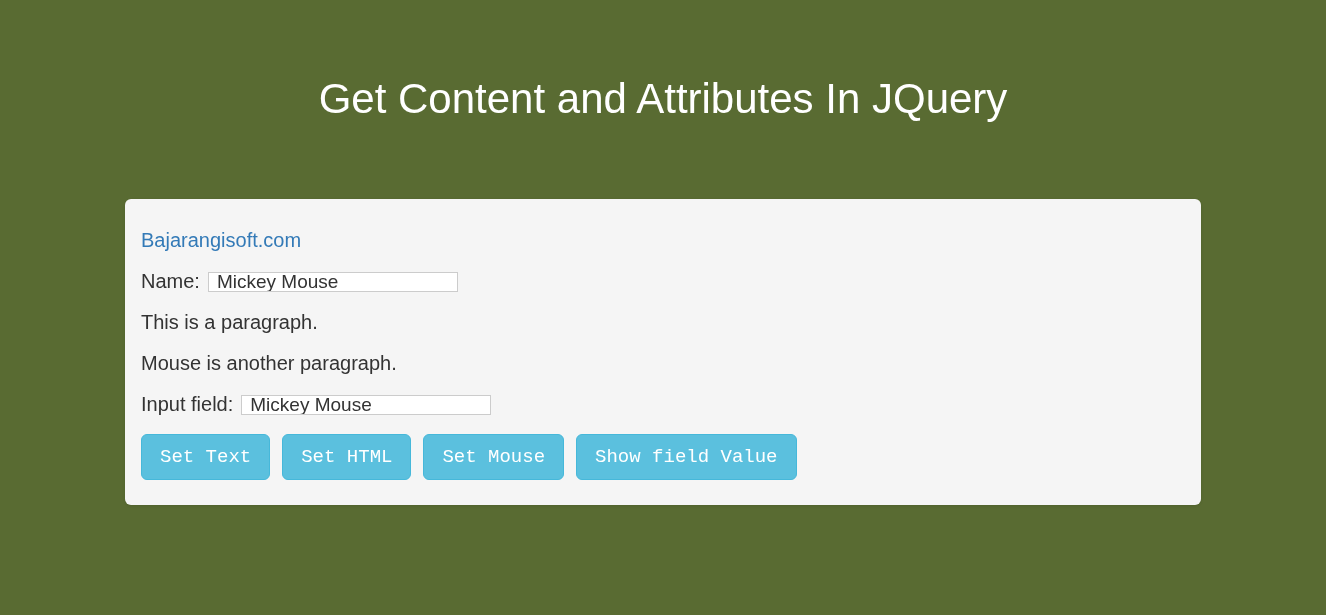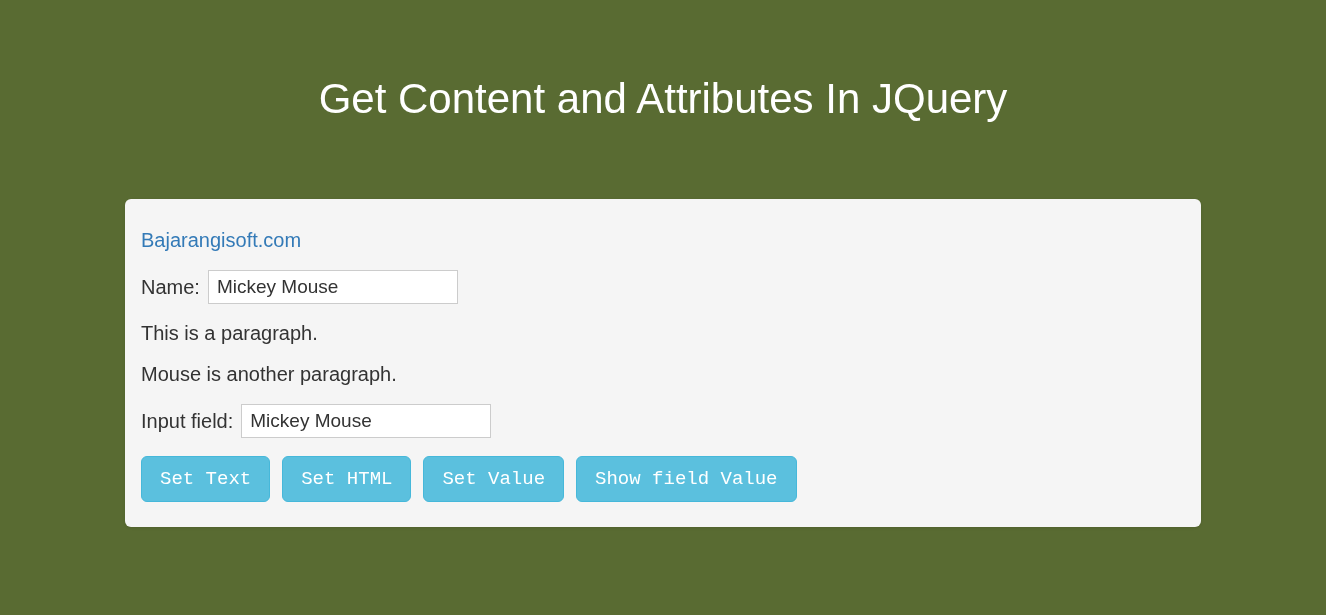--- a/index.html
+++ b/index.html
@@ -48,21 +48,21 @@
       font-size: 20px;
       text-align: right;
     }
     .text-input {
       border: 1px solid #ccc;
       background: #ffffff;
       font-size: 19px;
       padding: 4px 8px;
       color: #333333;
       width: 250px;
-      height: 34px;
+      height: 20px;
       font-family: inherit;
     }
     .paragraph {
       color: #333333;
       font-size: 20px;
       margin-bottom: 18px;
     }
     .button-row {
       display: flex;
       gap: 12px;
@@ -96,16 +96,16 @@
   <p class="paragraph">Mouse is another paragraph.</p>
 
   <div class="form-row">
     <span class="form-label">Input field:</span>
     <input type="text" class="text-input" value="Mickey Mouse" style="">
   </div>
 
   <div class="button-row">
     <button class="btn">Set Text</button>
     <button class="btn">Set HTML</button>
-    <button class="btn">Set Value</button>
+    <button class="btn">Set Mouse</button>
     <button class="btn">Show field Value</button>
   </div>
 </div>
 
 </body></html>

